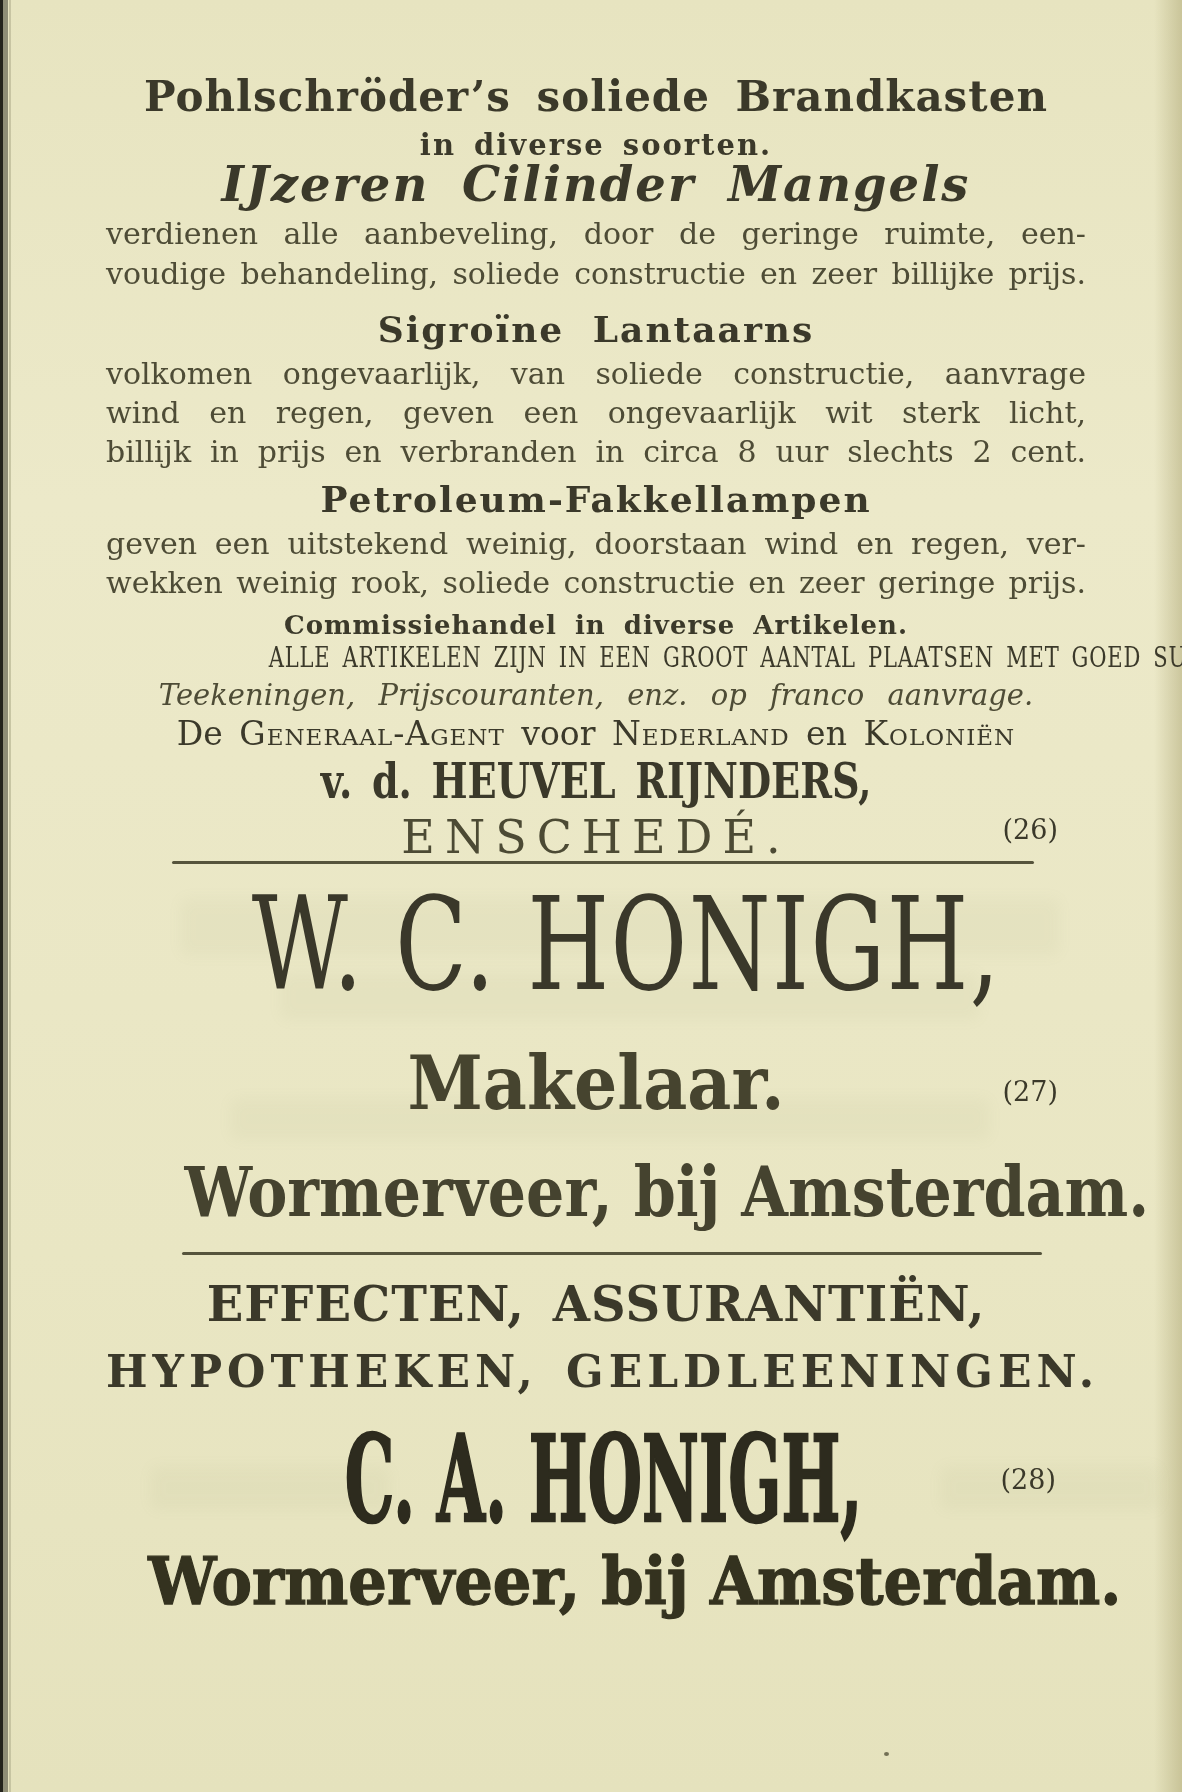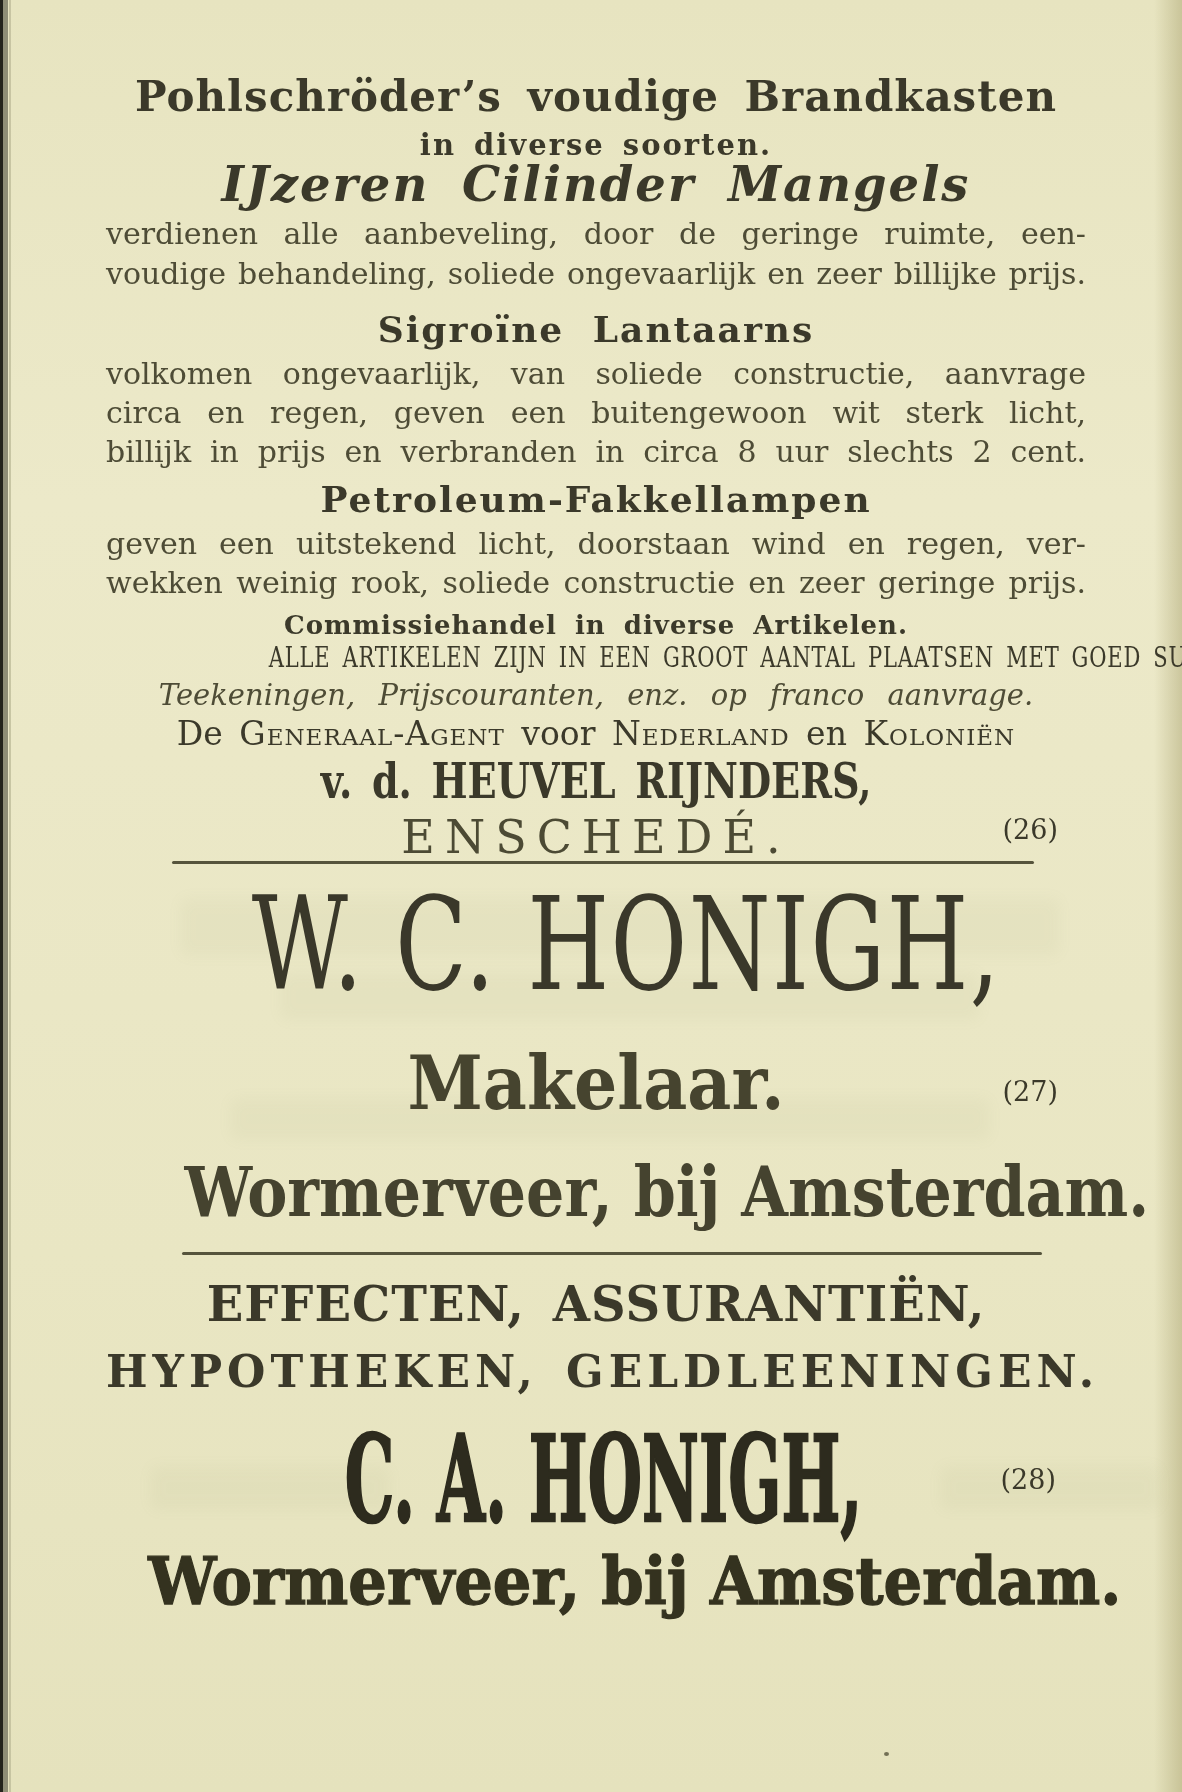--- a/index.html
+++ b/index.html
@@ -44,43 +44,43 @@
 
   <div class="ghost" style="top:898px;left:180px;width:880px;height:58px;"></div>
   <div class="ghost" style="top:972px;left:280px;width:700px;height:48px;"></div>
   <div class="ghost" style="top:1098px;left:230px;width:760px;height:42px;"></div>
   <div class="ghost" style="top:1466px;left:150px;width:240px;height:44px;"></div>
   <div class="ghost" style="top:1466px;left:940px;width:220px;height:44px;"></div>
   <div class="speck" style="left:884px;top:1752px;"></div>
 
   <div class="content">
 
-    <div class="abs center slab-b" style="top:72px;font-size:42px;letter-spacing:1px;word-spacing:10px;">Pohlschröder’s voudige Brandkasten</div>
+    <div class="abs center slab-b" style="top:72px;font-size:42px;letter-spacing:1px;word-spacing:10px;">Pohlschröder’s soliede Brandkasten</div>
 
     <div class="abs center slab-b" style="top:128px;font-size:29px;letter-spacing:2px;word-spacing:6px;">in diverse soorten.</div>
 
     <div class="abs center slab-b" style="top:156px;font-size:48px;letter-spacing:2px;word-spacing:14px;font-style:italic;">IJzeren Cilinder Mangels</div>
 
     <div class="abs" style="top:214px;">
       <div class="jline">verdienen alle aanbeveling, door de geringe ruimte, een-</div>
-      <div class="jline">voudige behandeling, soliede ongevaarlijk en zeer billijke prijs.</div>
+      <div class="jline">voudige behandeling, soliede constructie en zeer billijke prijs.</div>
     </div>
 
     <div class="abs center slab-b" style="top:308px;font-size:36px;letter-spacing:2px;word-spacing:14px;">Sigroïne Lantaarns</div>
 
     <div class="abs" style="top:354px;">
       <div class="jline" style="line-height:39px;">volkomen ongevaarlijk, van soliede constructie, aanvrage</div>
-      <div class="jline" style="line-height:39px;">circa en regen, geven een buitengewoon wit sterk licht,</div>
+      <div class="jline" style="line-height:39px;">wind en regen, geven een ongevaarlijk wit sterk licht,</div>
       <div class="jline" style="line-height:39px;">billijk in prijs en verbranden in circa 8 uur slechts 2 cent.</div>
     </div>
 
     <div class="abs center slab-b" style="top:478px;font-size:36px;letter-spacing:2px;">Petroleum-Fakkellampen</div>
 
     <div class="abs" style="top:524px;">
-      <div class="jline" style="line-height:39px;">geven een uitstekend licht, doorstaan wind en regen, ver-</div>
+      <div class="jline" style="line-height:39px;">geven een uitstekend weinig, doorstaan wind en regen, ver-</div>
       <div class="jline" style="line-height:39px;">wekken weinig rook, soliede constructie en zeer geringe prijs.</div>
     </div>
 
     <div class="abs center slab-b" style="top:610px;font-size:26px;letter-spacing:1px;word-spacing:8px;">Commissiehandel in diverse Artikelen.</div>
 
     <div class="abs center" style="top:642px;font-size:27px;color:var(--ink-dark);">
       <span class="squeeze" style="transform:scaleX(0.78);letter-spacing:1px;word-spacing:6px;">ALLE ARTIKELEN ZIJN IN EEN GROOT AANTAL PLAATSEN MET GOED SUCCES IN GEBRUIK.</span>
     </div>
 
     <div class="abs center" style="top:678px;font-size:29px;font-style:italic;word-spacing:14px;">Teekeningen, Prijscouranten, enz. op franco aanvrage.</div>

